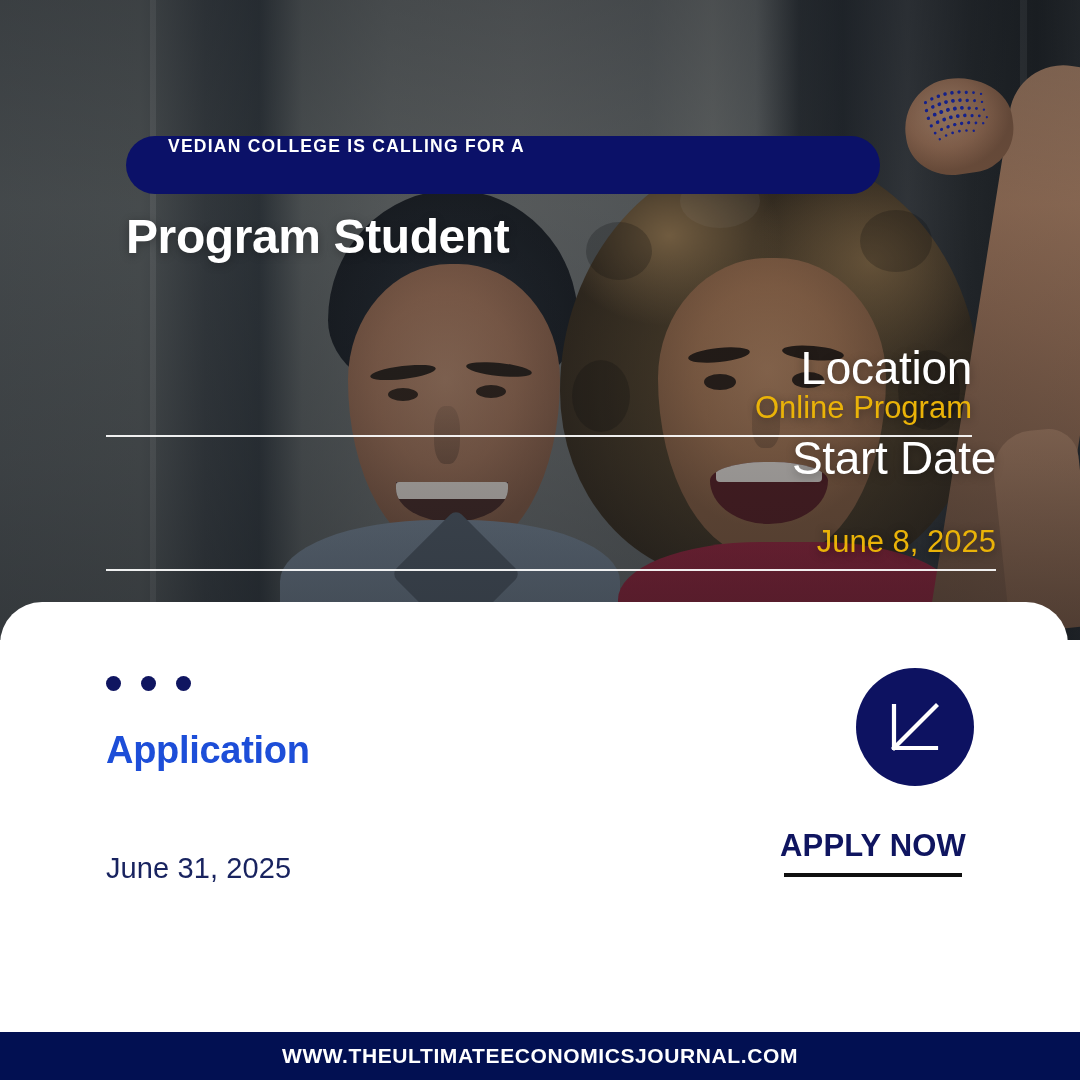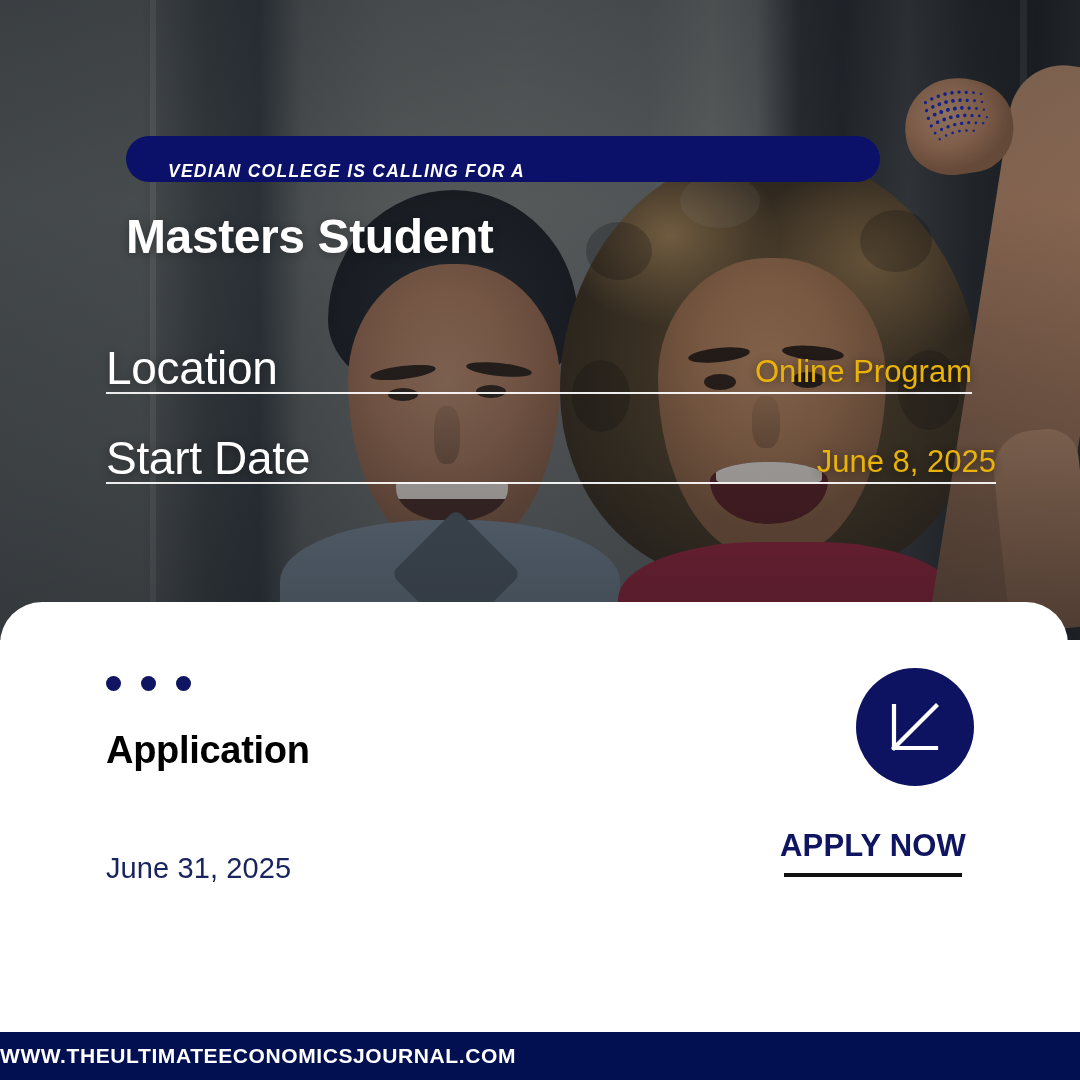--- a/index.html
+++ b/index.html
@@ -146,43 +146,45 @@
   .photo-tint{
     position:absolute;inset:0;
     background:
       linear-gradient(180deg, rgba(20,24,30,.44) 0%, rgba(20,24,30,.30) 32%, rgba(18,22,28,.40) 72%, rgba(16,20,26,.50) 100%);
   }
 
   
   .hero-content { position:absolute; inset:0; }
 
   .pill{
-    position:absolute; left:126px; top:136px; width:754px; height:46px;
+    position:absolute; left:126px; top:136px; width:754px; height:58px;
     background:#0b1168; border-radius:29px;
-    display:flex; align-items:flex-end;font-style:italic;
+    display:flex; align-items:flex-start;
   }
   .pill span{
     color:#ffffff; font-size:17.5px; font-weight:700;
     letter-spacing:1.25px; padding-left:42px; white-space:nowrap;
   }
 
   .job-title{
     position:absolute; left:126px; top:210px; width:640px;
     color:#ffffff; font-size:48px; font-weight:800; line-height:1.12;
     letter-spacing:-.4px; text-shadow:0 2px 10px rgba(0,0,0,.30);
   }
   .job-title .l2{ display:block; }
 
   .meta-row{
     position:absolute; left:106px; width:890px;
     display:flex; align-items:flex-end; justify-content:space-between;
     border-bottom:2.5px solid rgba(255,255,255,.92);
+    padding-bottom:6px;
+    flex-direction:column;
   }
   .meta-row.r1{ top:344px; width:866px; }
-  .meta-row.r2{ top:434px; width:890px; }
+  .meta-row.r2{ top:434px; width:890px;gap:44px; }
   .meta-label{
     color:#ffffff; font-size:46px; font-weight:400; line-height:1.05;
     letter-spacing:-.3px; text-shadow:0 2px 10px rgba(0,0,0,.35);
   }
   .meta-value{
     color:#eab308; font-size:31px; font-weight:400; line-height:1.05;
     letter-spacing:0; text-shadow:0 2px 10px rgba(0,0,0,.45);
     padding-bottom:4px;
   }
 
@@ -191,21 +193,21 @@
     position:absolute; left:0; top:602px; width:1068px; height:432px;
     background:#ffffff;
     border-radius:42px 42px 0 0;
   }
 
   .dots{ position:absolute; left:106px; top:676px; display:flex; gap:20px; }
   .dot{ width:15px; height:15px; border-radius:50%; background:#0f1560; }
 
   .deadline-title{
     position:absolute; left:106px; top:728px; width:470px;
-    color:#000000; font-size:38px; font-weight:800; line-height:1.18;
+    color:#1d4ed8; font-size:38px; font-weight:800; line-height:1.18;
     letter-spacing:-.3px;
   }
   .deadline-title .l2{ display:block; }
   .deadline-date{
     position:absolute; left:106px; top:852px;
     color:#18235f; font-size:29px; font-weight:400; letter-spacing:.1px;
   }
 
   .circle-btn{
     position:absolute; left:856px; top:668px; width:118px; height:118px;
@@ -223,21 +225,21 @@
   }
   .apply-underline{
     margin-top:9px; height:4px; background:#101010; width:178px;
     margin-left:auto; margin-right:auto;
   }
 
   
   .footer{
     position:absolute; left:0; bottom:0; width:1080px; height:48px;
     background:#021052;
-    display:flex; align-items:center; justify-content:flex-start;
+    display:flex; align-items:center; justify-content:center;
   }
   .footer span{
     color:#ffffff; font-size:21px; font-weight:700; letter-spacing:.6px;
   }
 </style>
 </head>
 <body>
 
 <div class="hero">
 
@@ -343,21 +345,21 @@
     <div class="photo-tint"></div>
   </div>
 
   <div class="hero-content">
 
     <div class="pill">
       <span>VEDIAN COLLEGE IS CALLING FOR A</span>
     </div>
 
     <div class="job-title">
-      <span>Masters Student</span>
+      <span>Program Student</span>
     </div>
 
     <div class="meta-row r1">
       <div class="meta-label">Location</div>
       <div class="meta-value">Online Program</div>
     </div>
 
     <div class="meta-row r2">
       <div class="meta-label">Start Date</div>
       <div class="meta-value">June 8, 2025</div>

